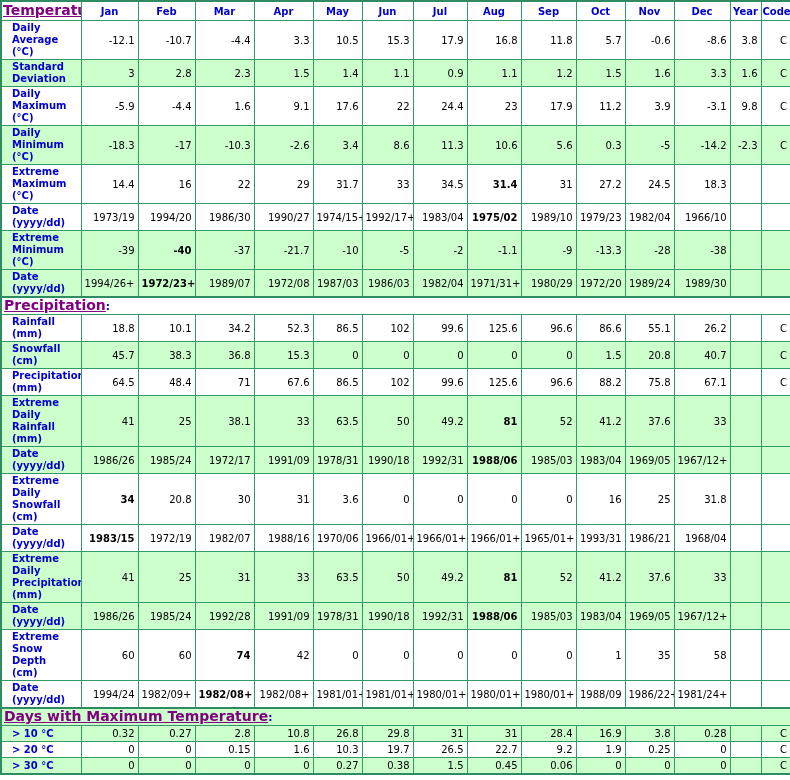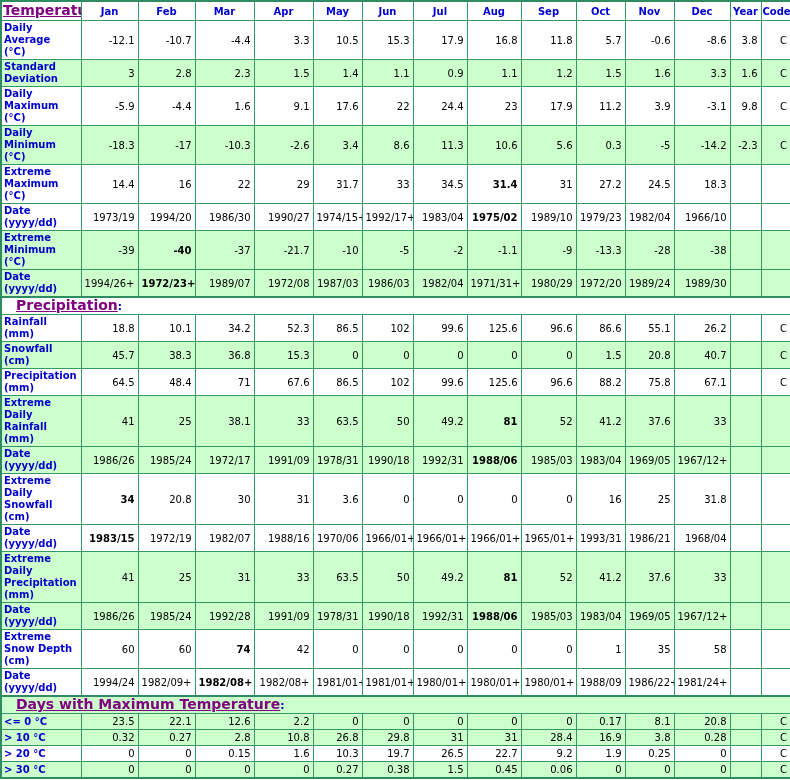--- a/index.html
+++ b/index.html
@@ -4,25 +4,25 @@
 <style>
   html,body{margin:0;padding:0;background:#ffffff;}
   body{font-family:"DejaVu Sans","Liberation Sans",sans-serif;}
   table.climate{border-collapse:collapse;table-layout:fixed;width:790px;border:2px solid #2e8b62;}
   col.cl{width:80px}col.m0{width:57px}col.m1{width:57px}col.m2{width:59px}col.m3{width:59px}
   col.m4{width:49px}col.m5{width:51px}col.m6{width:54px}col.m7{width:54px}col.m8{width:55px}
   col.m9{width:49px}col.m10{width:49px}col.m11{width:56px}col.yr{width:31px}col.cd{width:30px}
   td,th{border:1px solid #339966;padding:1px 3px;font-size:10px;line-height:13px;
         color:#000000;text-align:right;vertical-align:middle;overflow:hidden;}
   th.lbl, td.lbl{font-size:10px;font-weight:bold;color:#0000cc;text-align:left;
-        white-space:pre-line;line-height:12px;padding:1px 2px;}
+        white-space:pre-line;line-height:12px;padding:1px 10px;}
   tr.hdr td{font-weight:bold;color:#0000cc;text-align:center;padding:2px 1px;}
   tr.bg-green td, tr.bg-green th{background:#ccffcc;}
   tr.bg-white td, tr.bg-white th{background:#ffffff;}
-  tr.section td{text-align:left;padding:1px 14px;border-top:2px solid #2e8b62;}
+  tr.section td{text-align:left;padding:1px 2px;border-top:2px solid #2e8b62;}
   a.seclink{color:#800080;font-weight:bold;text-decoration:underline;font-size:14px;cursor:pointer;}
   span.colon{color:#0000cc;font-weight:bold;font-size:10.5px;}
   td.b{font-weight:bold;}
 </style>
 </head>
 <body>
 
 <table class="climate">
   <colgroup>
     <col class="cl">
@@ -407,37 +407,20 @@
         <td class="">1988/09</td>
         <td class="">1986/22+</td>
         <td class="">1981/24+</td>
         <td class=""></td>
         <td class=""></td>
       </tr>
       <tr class="section bg-green">
         <td colspan="15"><a class="seclink">Days with Maximum Temperature</a><span class="colon">:</span></td>
       </tr>
       <tr class="bg-green">
-        <th class="lbl">&lt;= 0 °C</th>
-        <td class="">23.5</td>
-        <td class="">22.1</td>
-        <td class="">12.6</td>
-        <td class="">2.2</td>
-        <td class="">0</td>
-        <td class="">0</td>
-        <td class="">0</td>
-        <td class="">0</td>
-        <td class="">0</td>
-        <td class="">0.17</td>
-        <td class="">8.1</td>
-        <td class="">20.8</td>
-        <td class=""></td>
-        <td class="">C</td>
-      </tr>
-      <tr class="bg-green">
         <th class="lbl">&gt; 10 °C</th>
         <td class="">0.32</td>
         <td class="">0.27</td>
         <td class="">2.8</td>
         <td class="">10.8</td>
         <td class="">26.8</td>
         <td class="">29.8</td>
         <td class="">31</td>
         <td class="">31</td>
         <td class="">28.4</td>

